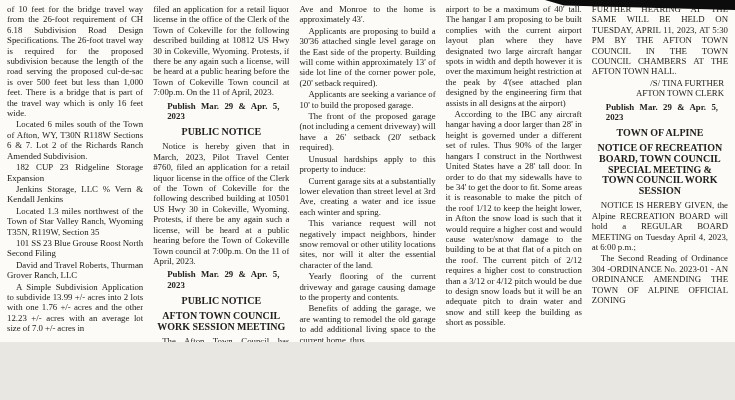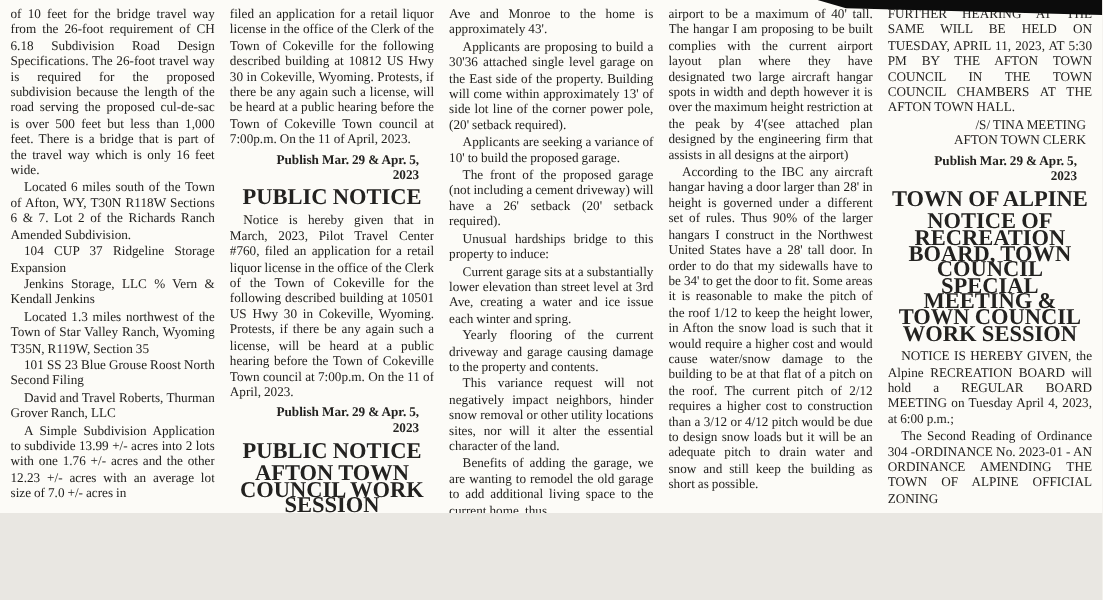--- a/index.html
+++ b/index.html
@@ -21,38 +21,38 @@
   }
   .col { flex:1 1 0; overflow:hidden; }
   .block {
     font-size:8.8px; line-height:10.4px; color:#232220;
     text-align:justify; word-spacing:-0.2px;
   }
   .block.body { text-indent:9px; margin-bottom:1px; }
   .block.cont { text-indent:0; margin-bottom:1px; }
   .block.heading {
     font-weight:bold; text-align:center; text-indent:0;
-    margin:5px 2px 4px 2px; font-size:15px; line-height:10.6px;
+    margin:5px 2px 4px 2px; font-size:10px; line-height:10.6px;
   }
   .block.publish {
-    font-weight:bold; text-align:right; text-indent:0;
+    font-weight:bold; text-indent:0;
     margin:3px 10px 3px 14px; line-height:10.6px;
   }
   .block.sig { text-align:right; text-indent:0; margin-right:4px; }
 </style>
 </head>
 <body>
 
 <div class="page">
   <div class="scan-corner"></div>
   <div class="columns" id="columns">
       <div class="col">
         <div class="block cont">of 10 feet for the bridge travel way from the 26-foot requirement of CH 6.18 Subdivision Road Design Specifications. The 26-foot travel way is required for the proposed subdivision because the length of the road serving the proposed cul-de-sac is over 500 feet but less than 1,000 feet. There is a bridge that is part of the travel way which is only 16 feet wide.</div>
         <div class="block body">Located 6 miles south of the Town of Afton, WY, T30N R118W Sections 6 &amp; 7. Lot 2 of the Richards Ranch Amended Subdivision.</div>
-        <div class="block body">104 CUP 37 Ridgeline Storage Expansion</div>
+        <div class="block body">182 CUP 23 Ridgeline Storage Expansion</div>
         <div class="block body">Jenkins Storage, LLC % Vern &amp; Kendall Jenkins</div>
         <div class="block body">Located 1.3 miles northwest of the Town of Star Valley Ranch, Wyoming T35N, R119W, Section 35</div>
         <div class="block body">101 SS 23 Blue Grouse Roost North Second Filing</div>
         <div class="block body">David and Travel Roberts, Thurman Grover Ranch, LLC</div>
         <div class="block body">A Simple Subdivision Application to subdivide 13.99 +/- acres into 2 lots with one 1.76 +/- acres and the other 12.23 +/- acres with an average lot size of 7.0 +/- acres in</div>
       </div>
       <div class="col">
         <div class="block cont">filed an application for a retail liquor license in the office of the Clerk of the Town of Cokeville for the following described building at 10812 US Hwy 30 in Cokeville, Wyoming. Protests, if there be any again such a license, will be heard at a public hearing before the Town of Cokeville Town council at 7:00p.m. On the 11 of April, 2023.</div>
         <div class="block publish">Publish Mar. 29 &amp; Apr. 5, 2023</div>
         <div class="block heading">PUBLIC NOTICE</div>
@@ -60,33 +60,33 @@
         <div class="block publish">Publish Mar. 29 &amp; Apr. 5, 2023</div>
         <div class="block heading">PUBLIC NOTICE</div>
         <div class="block heading">AFTON TOWN COUNCIL WORK SESSION MEETING</div>
         <div class="block body">The Afton Town Council has scheduled a work session for the purpose of a public hearing on</div>
       </div>
       <div class="col">
         <div class="block cont">Ave and Monroe to the home is approximately 43'.</div>
         <div class="block body">Applicants are proposing to build a 30'36 attached single level garage on the East side of the property. Building will come within approximately 13' of side lot line of the corner power pole, (20' setback required).</div>
         <div class="block body">Applicants are seeking a variance of 10' to build the proposed garage.</div>
         <div class="block body">The front of the proposed garage (not including a cement driveway) will have a 26' setback (20' setback required).</div>
-        <div class="block body">Unusual hardships bridge to this property to induce:</div>
+        <div class="block body">Unusual hardships apply to this property to induce:</div>
         <div class="block body">Current garage sits at a substantially lower elevation than street level at 3rd Ave, creating a water and ice issue each winter and spring.</div>
+        <div class="block body">This variance request will not negatively impact neighbors, hinder snow removal or other utility locations sites, nor will it alter the essential character of the land.</div>
         <div class="block body">Yearly flooring of the current driveway and garage causing damage to the property and contents.</div>
-        <div class="block body">This variance request will not negatively impact neighbors, hinder snow removal or other utility locations sites, nor will it alter the essential character of the land.</div>
         <div class="block body">Benefits of adding the garage, we are wanting to remodel the old garage to add additional living space to the current home, thus</div>
       </div>
       <div class="col">
         <div class="block cont">airport to be a maximum of 40' tall. The hangar I am proposing to be built complies with the current airport layout plan where they have designated two large aircraft hangar spots in width and depth however it is over the maximum height restriction at the peak by 4'(see attached plan designed by the engineering firm that assists in all designs at the airport)</div>
         <div class="block body">According to the IBC any aircraft hangar having a door larger than 28' in height is governed under a different set of rules. Thus 90% of the larger hangars I construct in the Northwest United States have a 28' tall door. In order to do that my sidewalls have to be 34' to get the door to fit. Some areas it is reasonable to make the pitch of the roof 1/12 to keep the height lower, in Afton the snow load is such that it would require a higher cost and would cause water/snow damage to the building to be at that flat of a pitch on the roof. The current pitch of 2/12 requires a higher cost to construction than a 3/12 or 4/12 pitch would be due to design snow loads but it will be an adequate pitch to drain water and snow and still keep the building as short as possible.</div>
       </div>
       <div class="col">
         <div class="block cont">FURTHER HEARING AT THE SAME WILL BE HELD ON TUESDAY, APRIL 11, 2023, AT 5:30 PM BY THE AFTON TOWN COUNCIL IN THE TOWN COUNCIL CHAMBERS AT THE AFTON TOWN HALL.</div>
-        <div class="block sig">/S/ TINA MEETING</div>
+        <div class="block sig">/S/ TINA FURTHER</div>
         <div class="block sig">AFTON TOWN CLERK</div>
         <div class="block publish">Publish Mar. 29 &amp; Apr. 5, 2023</div>
         <div class="block heading">TOWN OF ALPINE</div>
         <div class="block heading">NOTICE OF RECREATION BOARD, TOWN COUNCIL SPECIAL MEETING &amp; TOWN COUNCIL WORK SESSION</div>
         <div class="block body">NOTICE IS HEREBY GIVEN, the Alpine RECREATION BOARD will hold a REGULAR BOARD MEETING on Tuesday April 4, 2023, at 6:00 p.m.;</div>
         <div class="block body">The Second Reading of Ordinance 304 -ORDINANCE No. 2023-01 - AN ORDINANCE AMENDING THE TOWN OF ALPINE OFFICIAL ZONING</div>
       </div>
     </div>
 </div>
 

